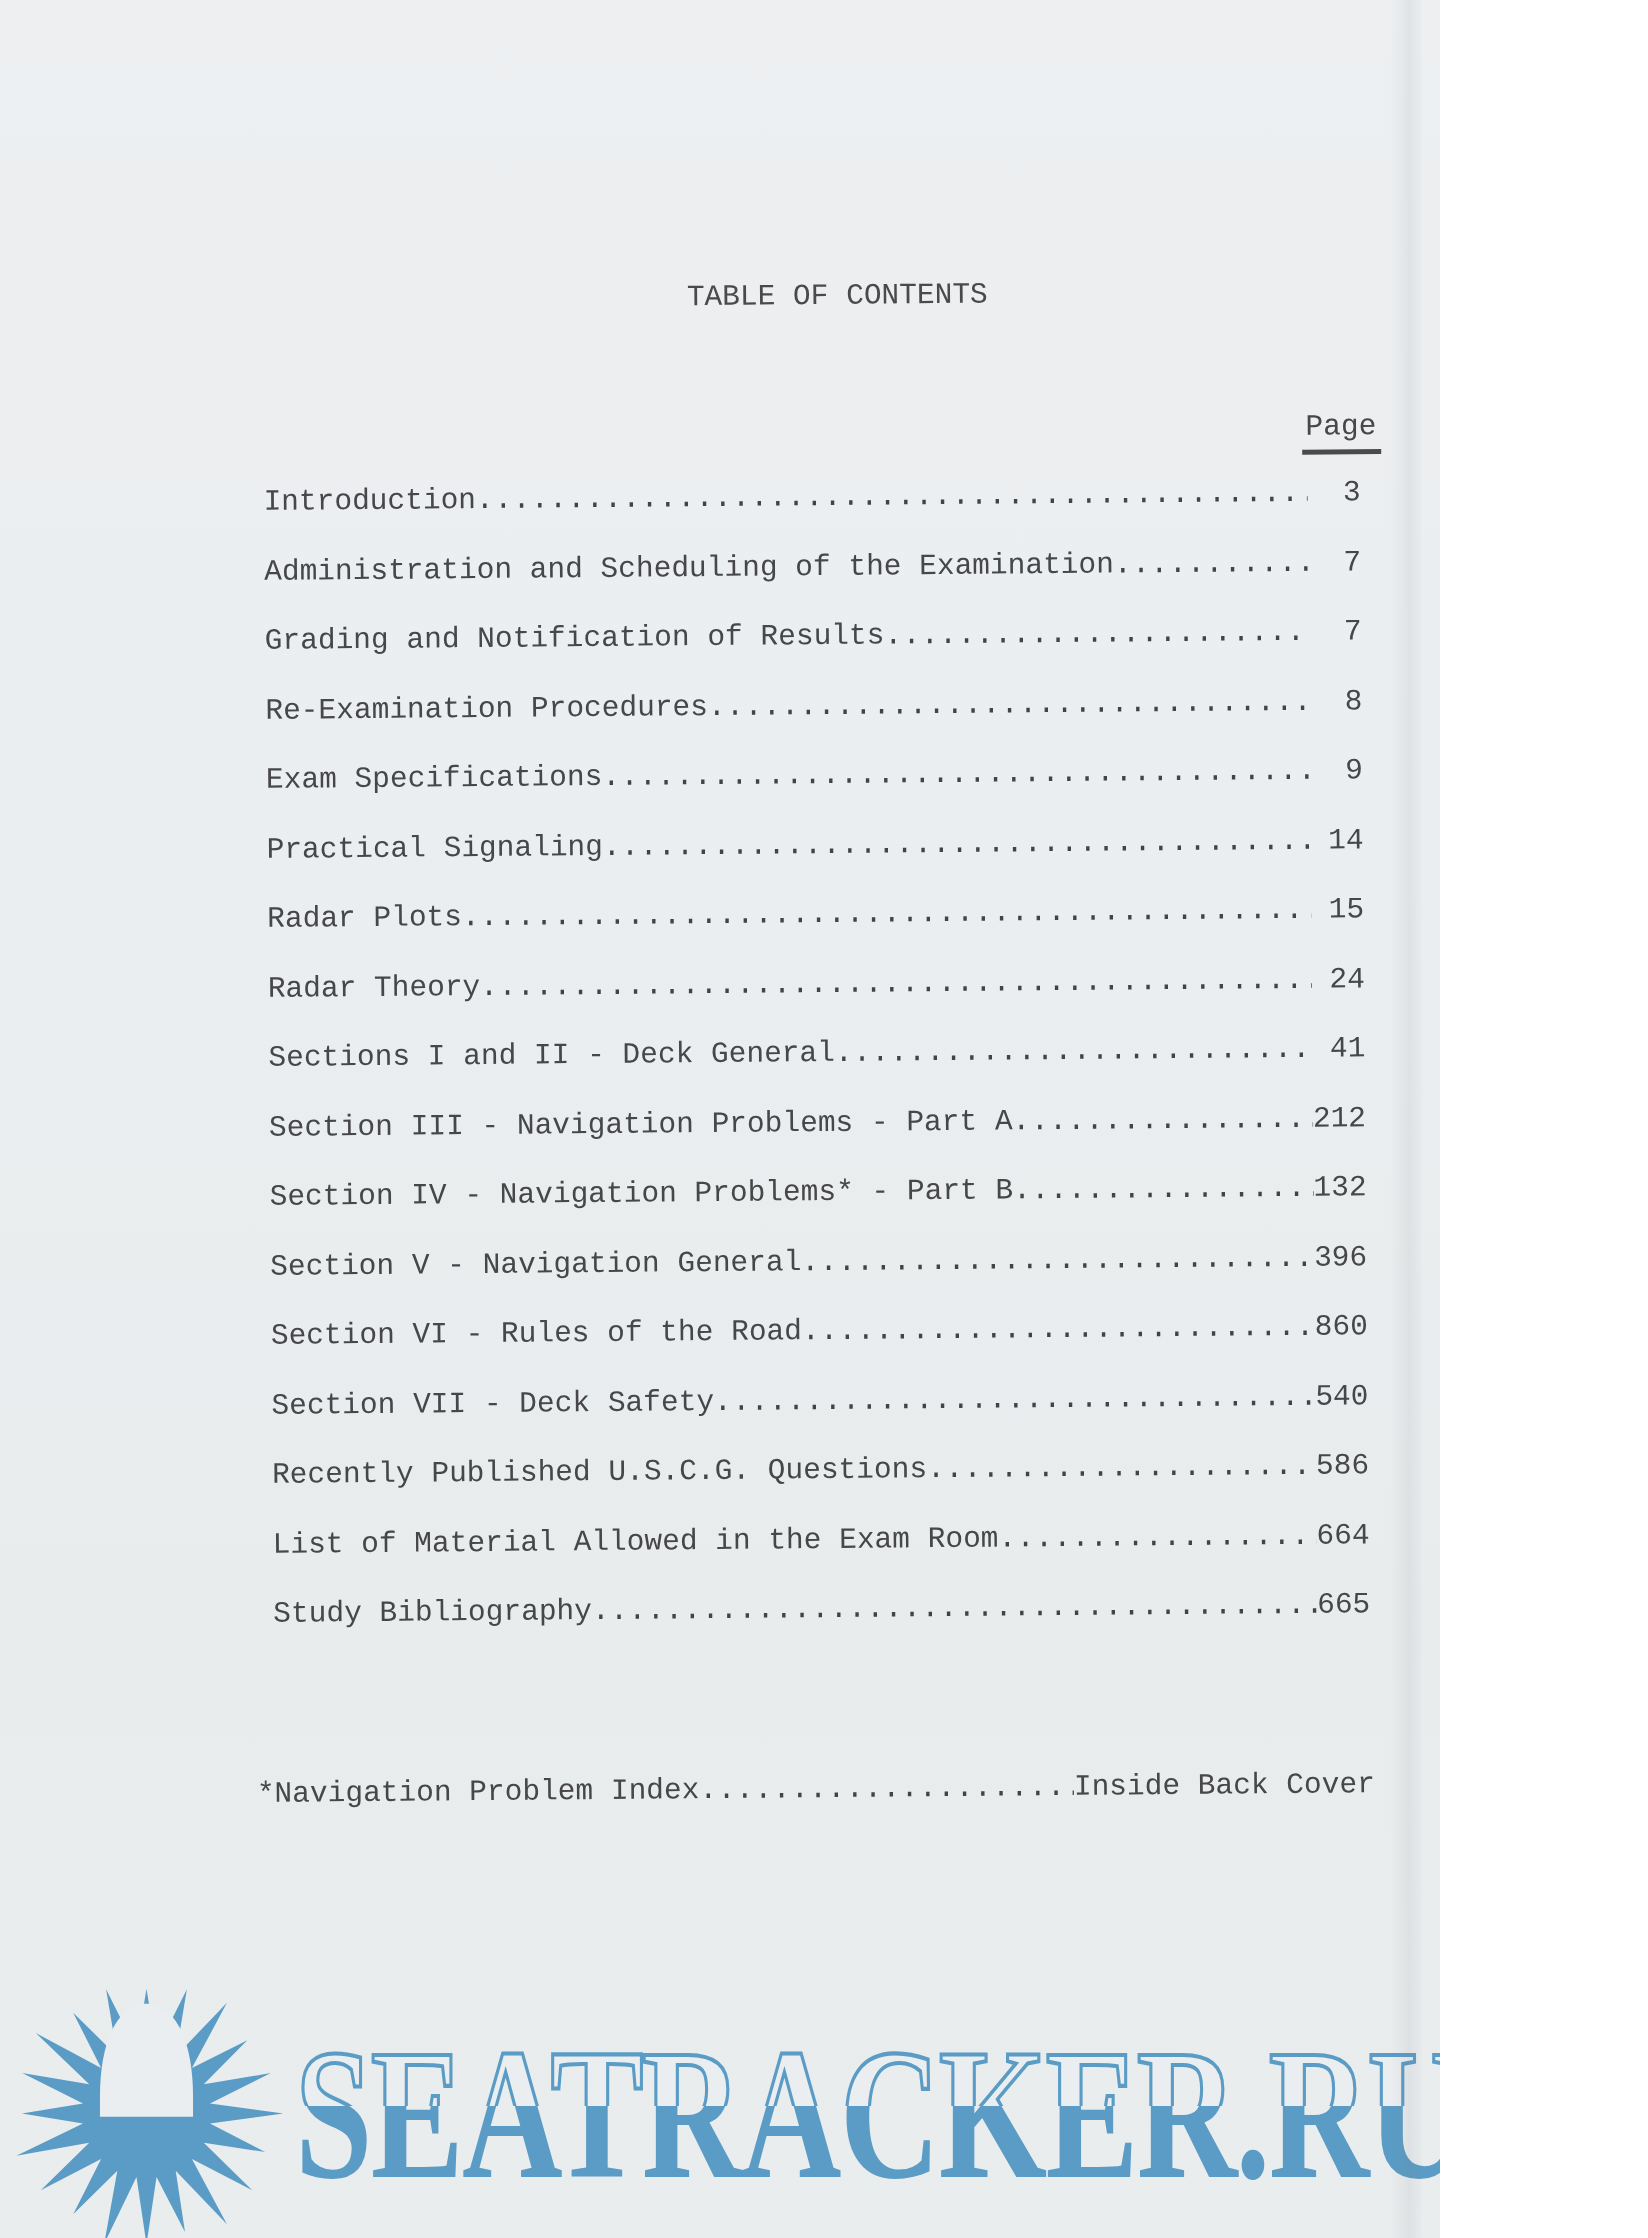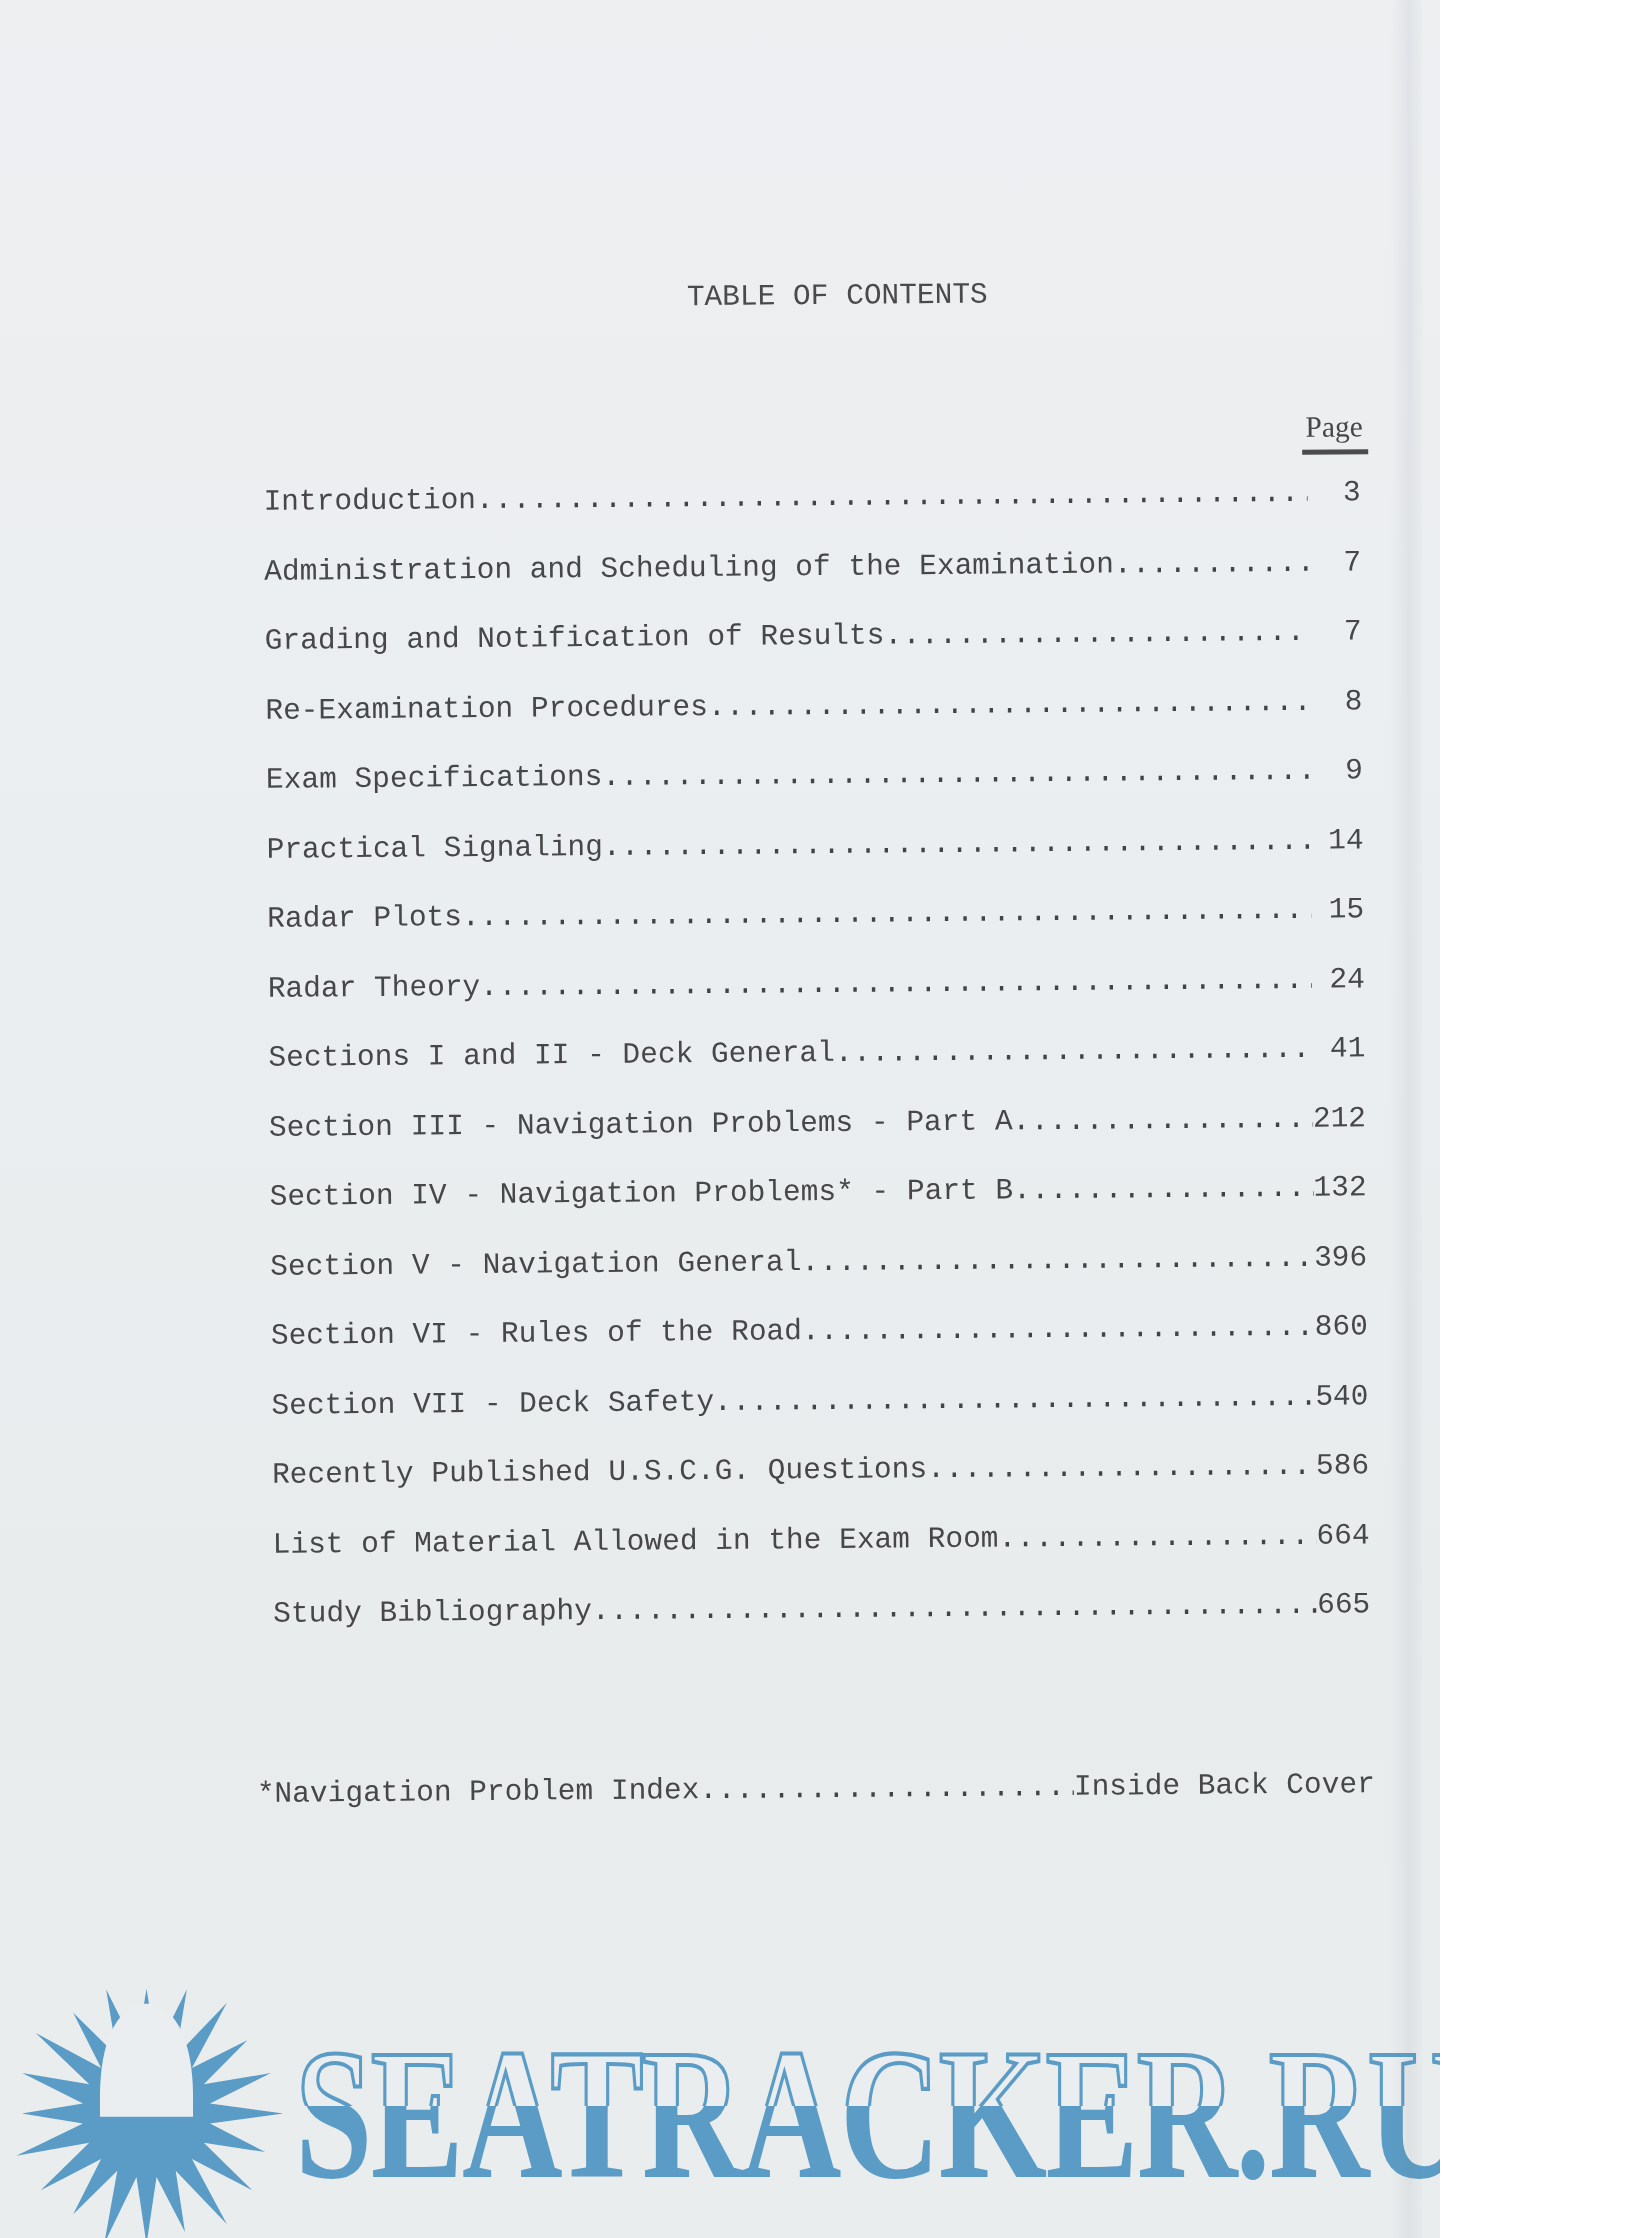--- a/index.html
+++ b/index.html
@@ -33,21 +33,20 @@
     line-height: 29.5px;
     white-space: nowrap;
     color: #4a4a4d;
   }
   .page-col-header {
     position: absolute; left: 1308px; top: 417px;
     font-size: 29.5px; line-height: 29.5px;
     padding: 0 4.7px 7px 3.5px;
     border-bottom: 5.3px solid #4b4b4e;
     white-space: nowrap;
-    font-family: Liberation Serif, serif;
   }
   ul.toc {
     position: absolute; left: 269px; top: 483px;
     width: 1097px;
     list-style: none; margin: 0; padding: 0;
     font-size: 29.5px; line-height: 29.5px;
   }
   ul.toc li {
     display: flex; align-items: baseline;
     height: 29.5px; margin-bottom: 40px;

